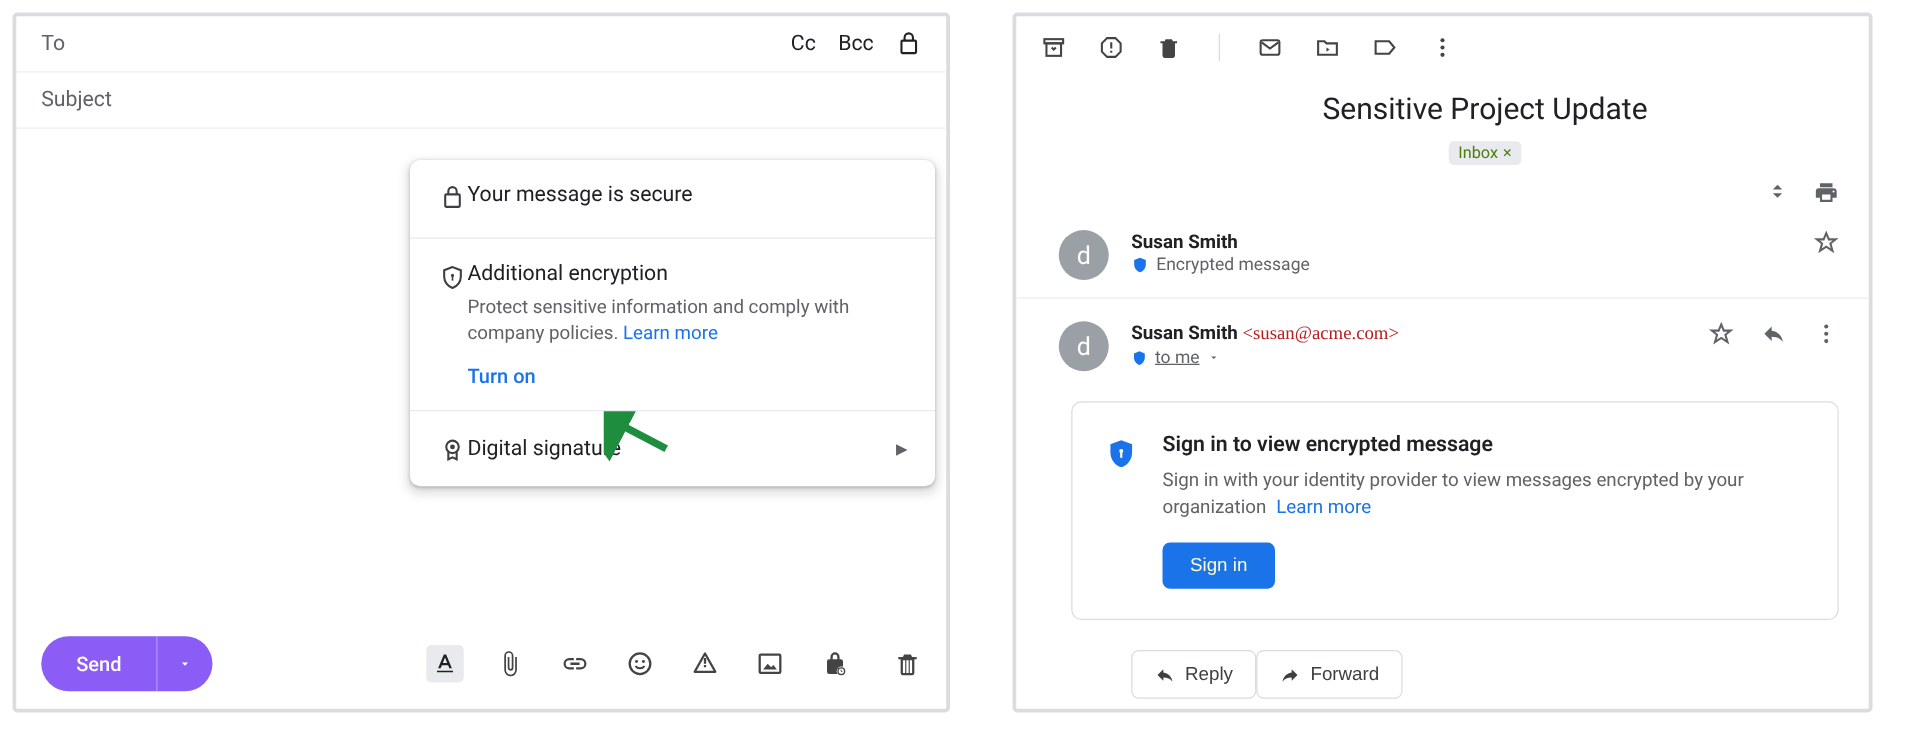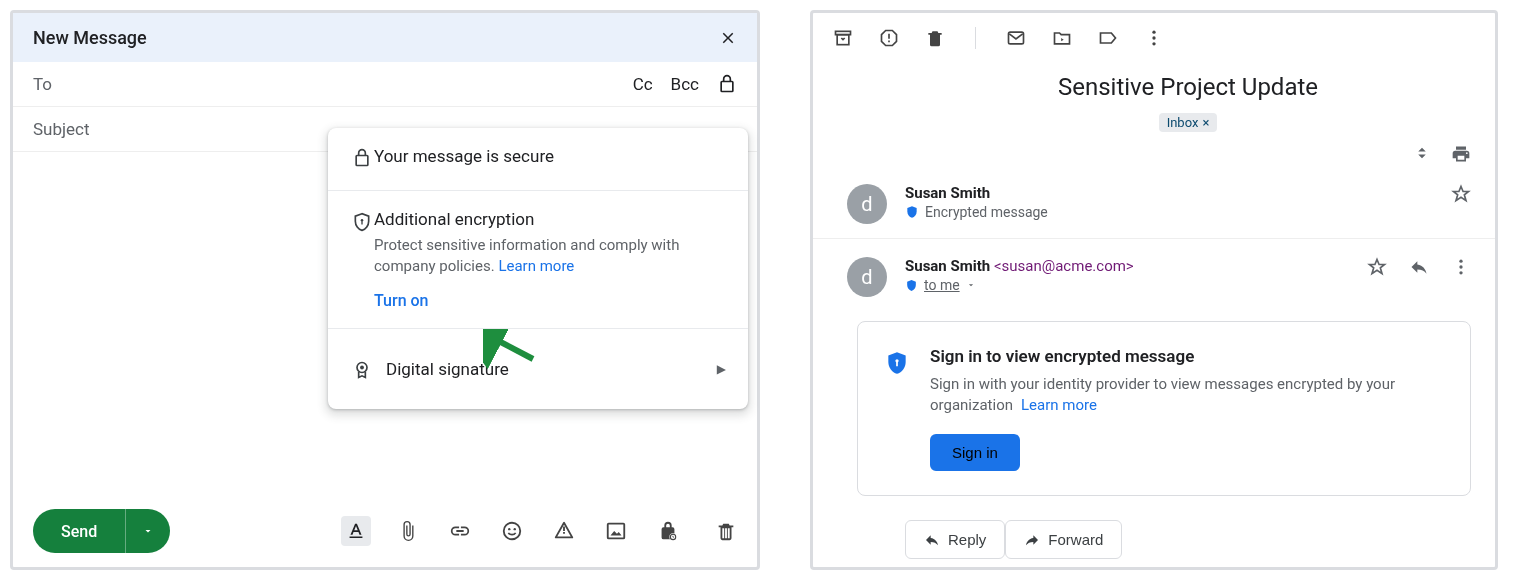--- a/index.html
+++ b/index.html
@@ -81,42 +81,42 @@
   }
 
   
   .compose-footer {
     position:absolute; bottom:0; left:0; right:0;
     padding: 14px 20px;
     display:flex; align-items:center; gap: 8px;
   }
   .send-btn {
     display:flex; align-items:stretch;
-    background:#15803d; color:#fff; border-radius: 999px;
+    background:#8b5cf6; color:#fff; border-radius: 999px;
     overflow:hidden; height:44px;
   }
   .send-btn .main { padding: 0 28px; display:flex; align-items:center; font-size:16px; font-weight:500; cursor:pointer; }
   .send-btn .more { padding: 0 16px; display:flex; align-items:center; border-left: 1px solid rgba(255,255,255,.35); cursor:pointer;}
   .footer-spacer { flex:1; }
   .toolbar { display:flex; gap: 22px; align-items:center; color:#444; }
   .toolbar .iconbtn { cursor:pointer; display:flex; align-items:center; justify-content:center; padding:4px; border-radius:4px;}
   .toolbar .iconbtn.active { background:#e8eaed; }
   .trash-right { margin-left: 24px; cursor:pointer; color:#444;}
 
   
   .rtoolbar {
     display:flex; align-items:center; gap: 26px; padding: 14px 20px; color:#444;
   }
   .rtoolbar .divider { width:1px; height:22px; background:#dadce0; margin: 0 4px;}
   .subject-line {
     display:flex; align-items:center; gap:12px;
     padding: 10px 24px 10px 92px; font-size: 24px; color:#202124;flex-direction:column;
   }
   .chip {
-    background:#e8eaed; color:#0c4a6e; font-size:13px; padding: 2px 8px; border-radius:4px;
+    background:#e8eaed; color:#4d7c0f; font-size:13px; padding: 2px 8px; border-radius:4px;
     display:inline-flex; align-items:flex-end; gap:4px;
   }
   .chip .chip-x { font-size:13px; cursor:pointer; }
   .subj-right { margin-left:auto; display:flex; gap:20px; color:#5f6368; }
 
   .sender-row {
     display:flex; align-items:flex-start; gap: 18px; padding: 10px 24px 14px 34px;
     border-bottom: 1px solid #eee;
   }
   .avatar {
@@ -127,62 +127,54 @@
   .sender-name { font-weight:700; color:#202124; font-size:15px; }
   .enc-line { color:#5f6368; font-size:14px; display:flex; align-items:center; gap:6px; margin-top:2px;}
   .shield-mini { color:#1a73e8; }
   .star-right { color:#5f6368; cursor:pointer;}
 
   .msg-row {
     display:flex; align-items:flex-start; gap:18px; padding: 18px 24px 0 34px;
   }
   .msg-head { flex:1; }
   .msg-head-line1 { font-size:15px; color:#202124;}
-  .msg-head-line1 .email { color:#701a75; font-weight:400;}
+  .msg-head-line1 .email { color:#b91c1c; font-weight:400;font-family:Liberation Serif, serif;}
   .msg-head-line1 .name { font-weight:700;}
   .msg-head-line2 { color:#5f6368; font-size:14px; display:flex; align-items:center; gap:6px; margin-top:2px;text-decoration:underline;}
   .msg-icons { display:flex; gap:22px; color:#5f6368; align-items:center;}
 
   .enc-box {
     margin: 24px 24px 0 44px;
     border:1px solid #dadce0; border-radius:8px;
     padding: 24px 26px; display:flex; gap:20px; align-items:flex-start;
   }
   .enc-box .shield-big { color:#1a73e8; flex-shrink:0; margin-top:2px;}
   .enc-box .title { font-weight:600; font-size:17px; color:#202124; margin-bottom:8px;}
   .enc-box .desc { color:#5f6368; font-size:15px; line-height:1.4;}
   .enc-box .desc a { color:#1a73e8; text-decoration:none; margin-left:8px;}
   .signin-btn {
-    margin-top:18px; background:#1a73e8; color:#000000; border:none; border-radius:6px;
+    margin-top:18px; background:#1a73e8; color:#fef9c3; border:none; border-radius:6px;
     padding: 10px 22px; font-size:15px; font-weight:500; cursor:pointer;
   }
 
   .reply-row {
     display:flex; margin: 24px 0 0 92px;
   }
   .reply-btn {
     border:1px solid #dadce0; border-radius:6px; background:#fff;
     padding: 10px 18px; font-size:15px; color:#3c4043; cursor:pointer;
     display:flex; align-items:center; gap:8px;
   }
 
   svg { display:block; }
 </style>
 </head>
 <body>
 
 <div class="panel left">
-  <div class="compose-header">
-    <span>New Message</span>
-    <span class="close">
-      <svg width="18" height="18" viewBox="0 0 24 24">
-          <path d="M19 6.41 17.59 5 12 10.59 6.41 5 5 6.41 10.59 12 5 17.59 6.41 19 12 13.41 17.59 19 19 17.59 13.41 12z" fill="#202124"></path>
-        </svg>
-    </span>
-  </div>
 
   <div class="field-row">
     <span class="label">To</span>
     <span class="spacer"></span>
     <span class="ccbcc">Cc</span>
     <span class="ccbcc">Bcc</span>
     <span class="lockbtn">
       <svg width="20" height="20" viewBox="0 0 24 24">
           <path fill="#202124" d="M18 8h-1V6a5 5 0 0 0-10 0v2H6a2 2 0 0 0-2 2v10a2 2 0 0 0 2 2h12a2 2 0 0 0 2-2V10a2 2 0 0 0-2-2zM9 6a3 3 0 1 1 6 0v2H9V6zm9 14H6V10h12v10z"></path>
         </svg>
@@ -222,21 +214,21 @@
     </div>
     <div class="popup-section" style="align-items:center;">
       <div class="ico">
         <svg width="20" height="22" viewBox="0 0 24 24">
             <circle cx="12" cy="9" r="6" fill="none" stroke="#3c4043" stroke-width="2"></circle>
             <circle cx="12" cy="9" r="2.3" fill="#3c4043"></circle>
             <path d="M8 14v7l4-2 4 2v-7" fill="none" stroke="#3c4043" stroke-width="2"></path>
           </svg>
       </div>
       <div class="ds-row">
-        <div class="title" style="margin:12px;">Digital signature</div>
+        <div class="title" style="margin:0;">Digital signature</div>
         <div class="chev">▶</div>
       </div>
     </div>
   </div>
 
   <svg class="arrow" width="60" height="40">
     <defs>
         <marker id="ah" markerWidth="10" markerHeight="10" refX="2" refY="5" orient="auto">
           <path d="M0,0 L10,5 L0,10 z" fill="#1e8e3e"></path>
         </marker>

